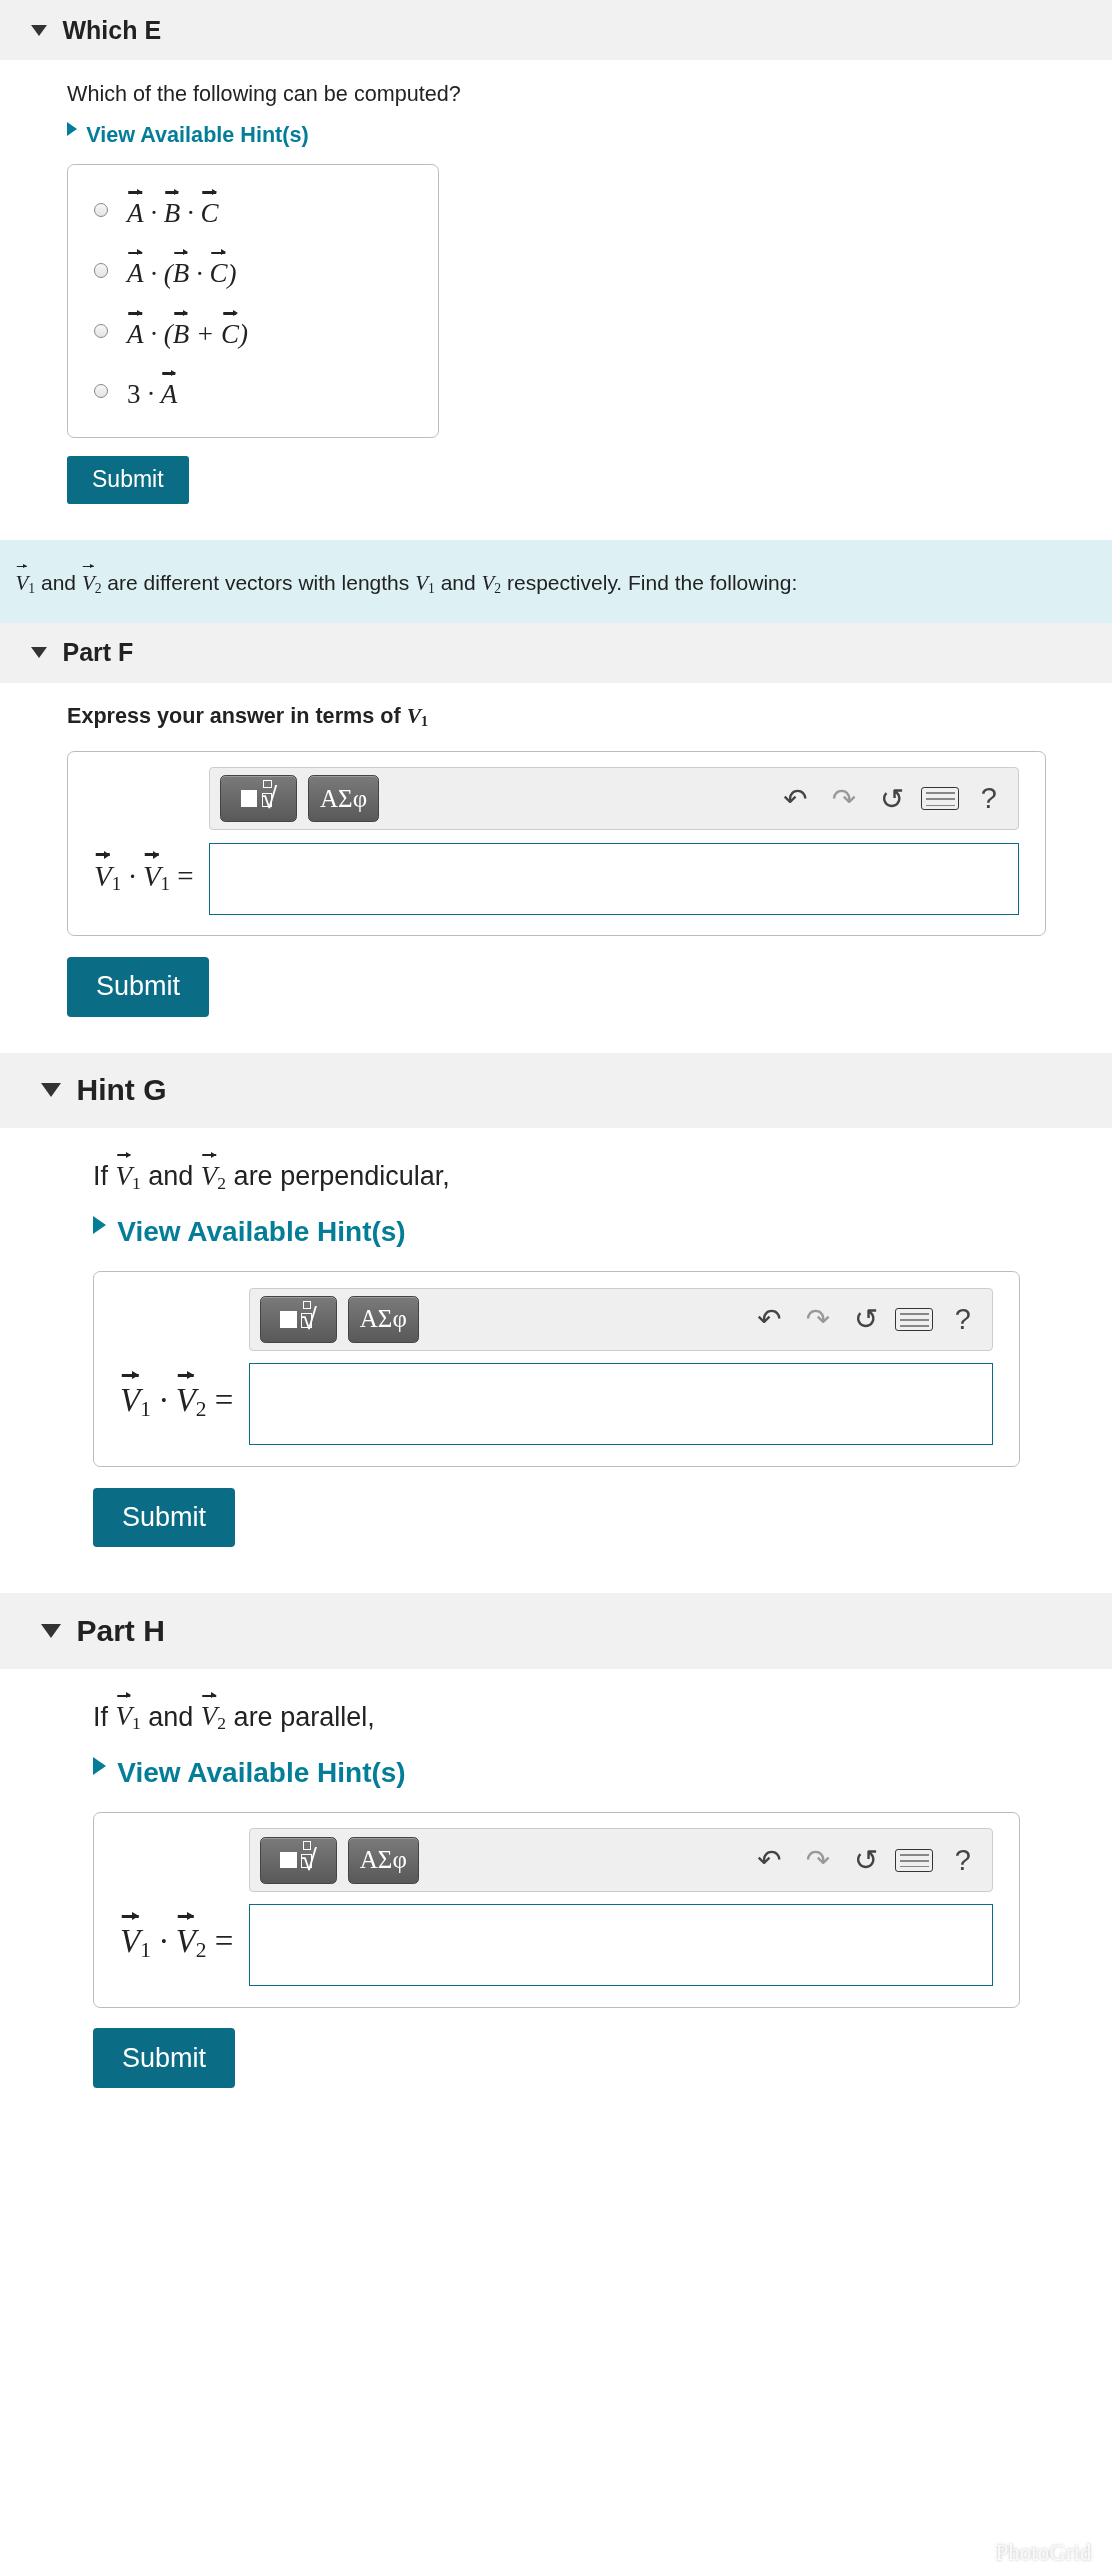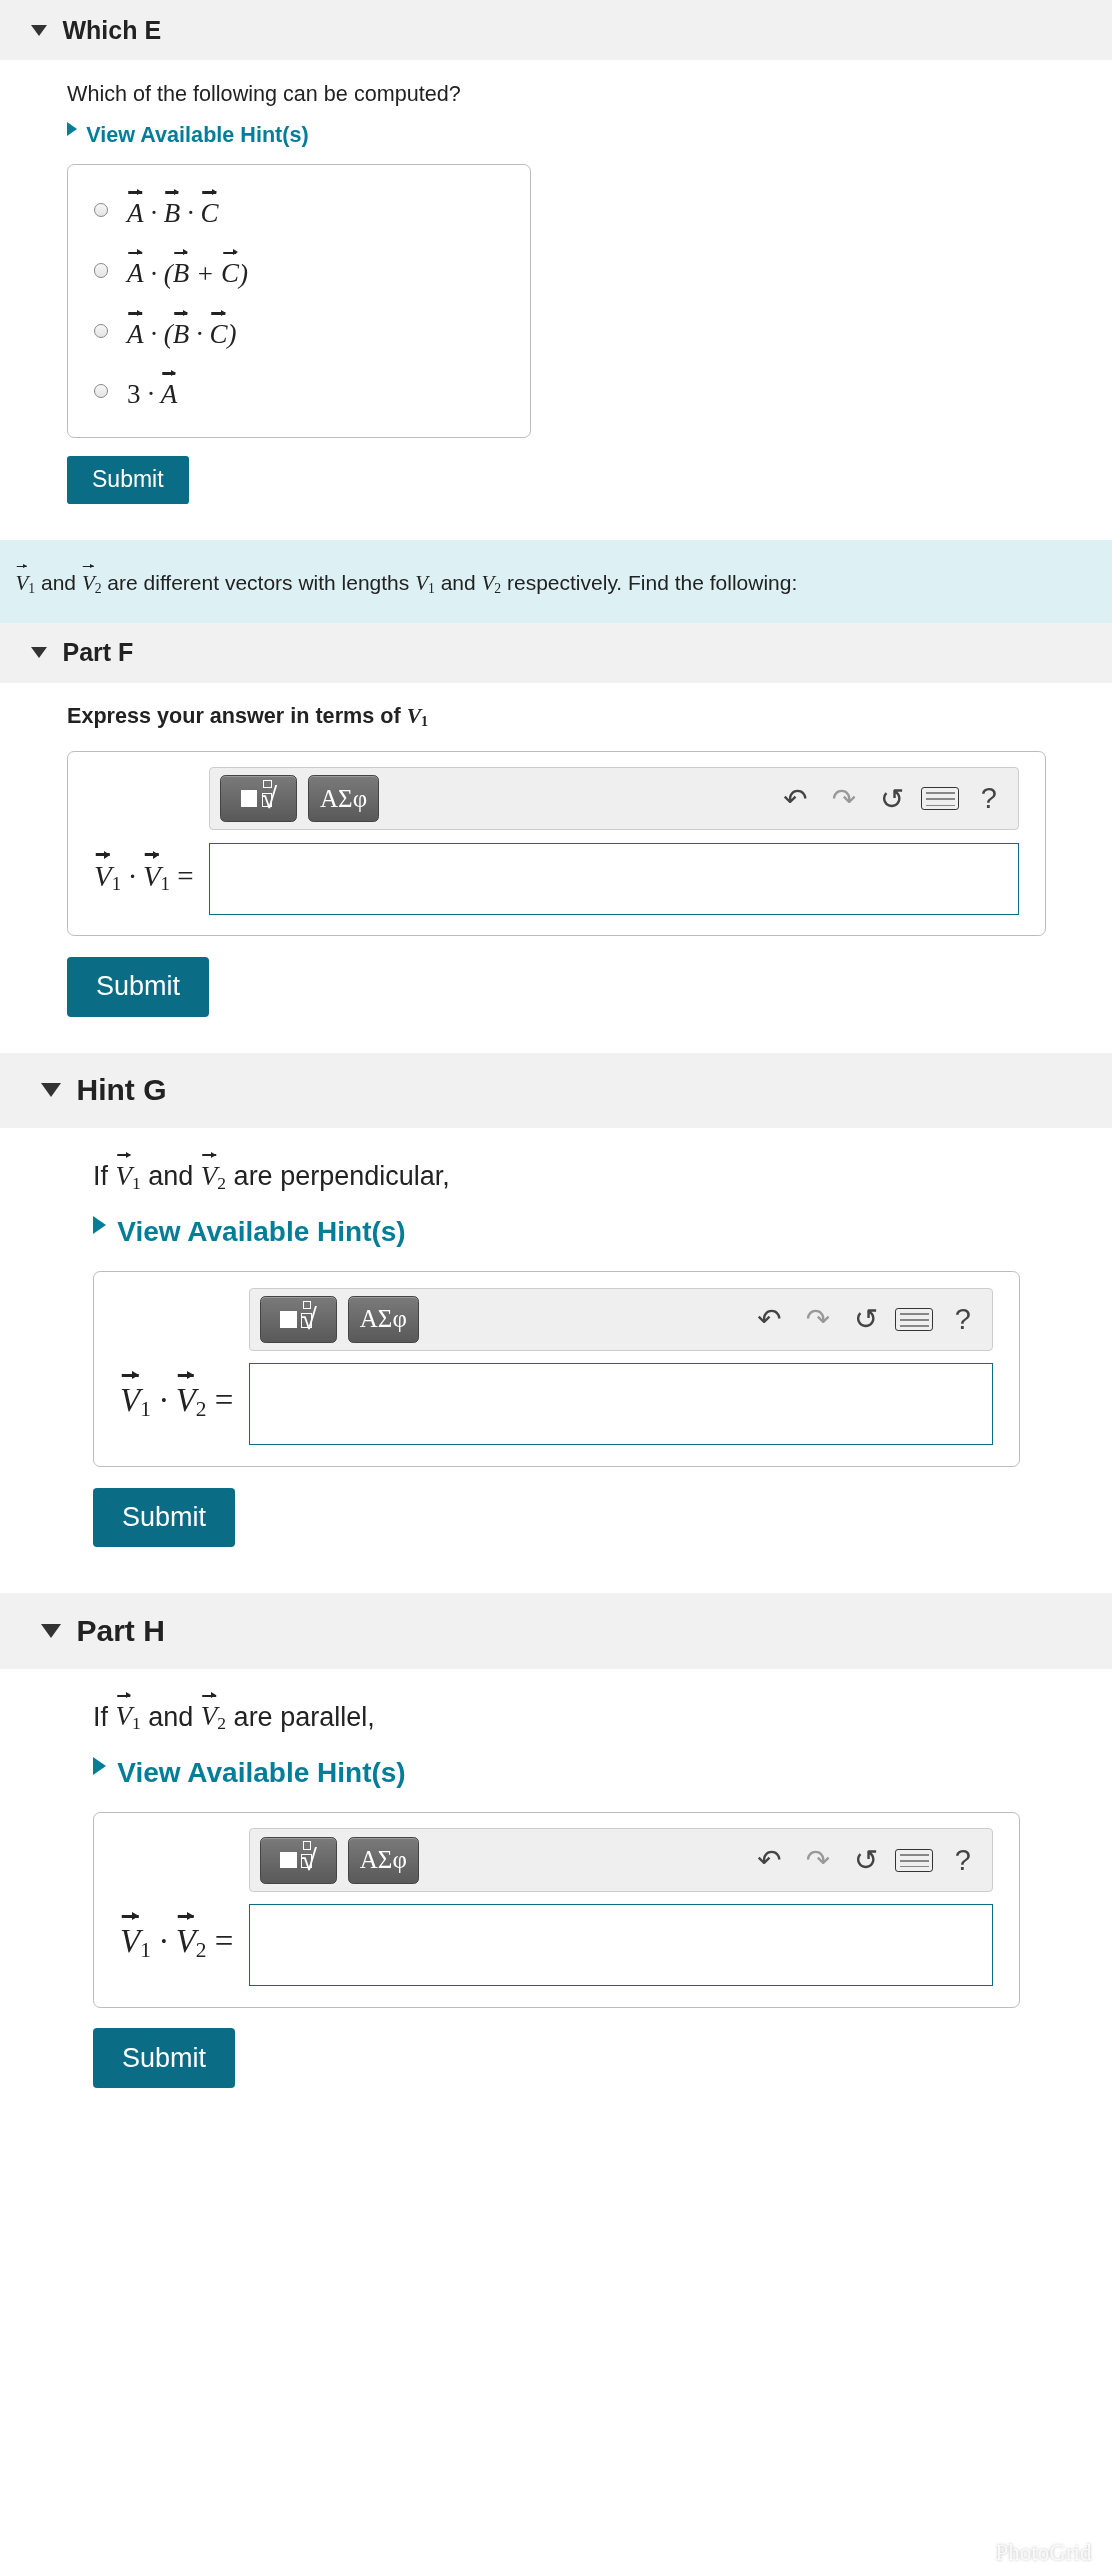--- a/index.html
+++ b/index.html
@@ -51,21 +51,21 @@
     border-left: 8.2px solid transparent;
     border-right: 8.2px solid transparent;
     border-top: 11.3px solid #333;
     display: inline-block;
   }
   .tri-down.large { border-left-width: 10.3px; border-right-width: 10.3px; border-top-width: 14.4px;}
   .options-box {
     border: 1px solid #bbb;
     border-radius: 7.2px;
     padding: 15.5px 26px;
-    width: 464px;
+    width: 372px;
     margin-top: 13px;
     margin-bottom: 18px;
   }
   .option-row {
     display: flex;
     align-items: center;
     gap: 18.5px;
     padding: 11.3px 0;
     font-style: italic;
     font-family: "Times New Roman", serif;
@@ -202,25 +202,25 @@
     <span class="tri-right"></span>
     <span>View Available Hint(s)</span>
   </div>
   <div class="options-box">
     <div class="option-row">
       <span class="radio"></span>
       <span><span class="vec">A</span> · <span class="vec">B</span> · <span class="vec">C</span></span>
     </div>
     <div class="option-row">
       <span class="radio"></span>
-      <span><span class="vec">A</span> · (<span class="vec">B</span> + <span class="vec">C</span>)</span>
+      <span><span class="vec">A</span> · (<span class="vec">B</span> · <span class="vec">C</span>)</span>
     </div>
     <div class="option-row">
       <span class="radio"></span>
-      <span><span class="vec">A</span> · (<span class="vec">B</span> · <span class="vec">C</span>)</span>
+      <span><span class="vec">A</span> · (<span class="vec">B</span> + <span class="vec">C</span>)</span>
     </div>
     <div class="option-row">
       <span class="radio"></span>
       <span><span style="font-style:normal">3</span> · <span class="vec">A</span></span>
     </div>
   </div>
   <button class="submit-btn">Submit</button>
 </div>
 
 <div class="info-bar">

